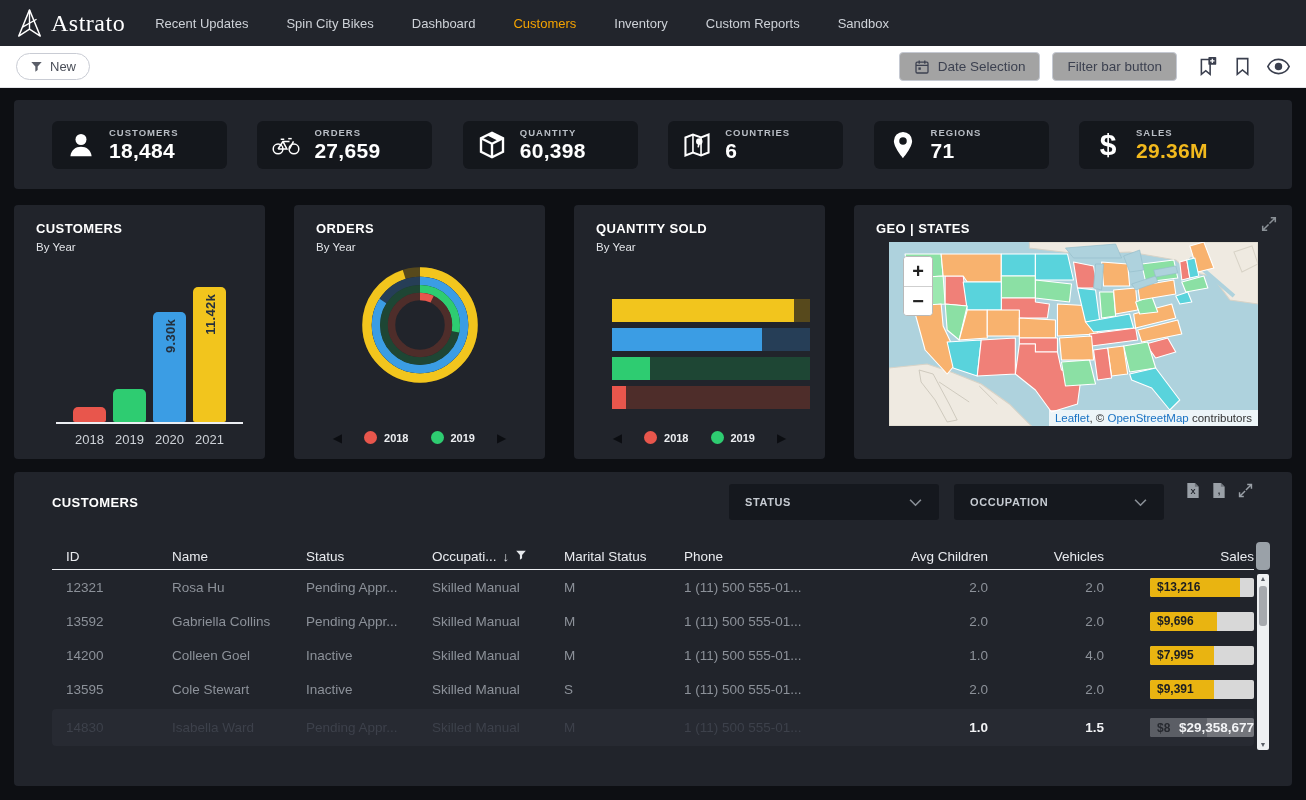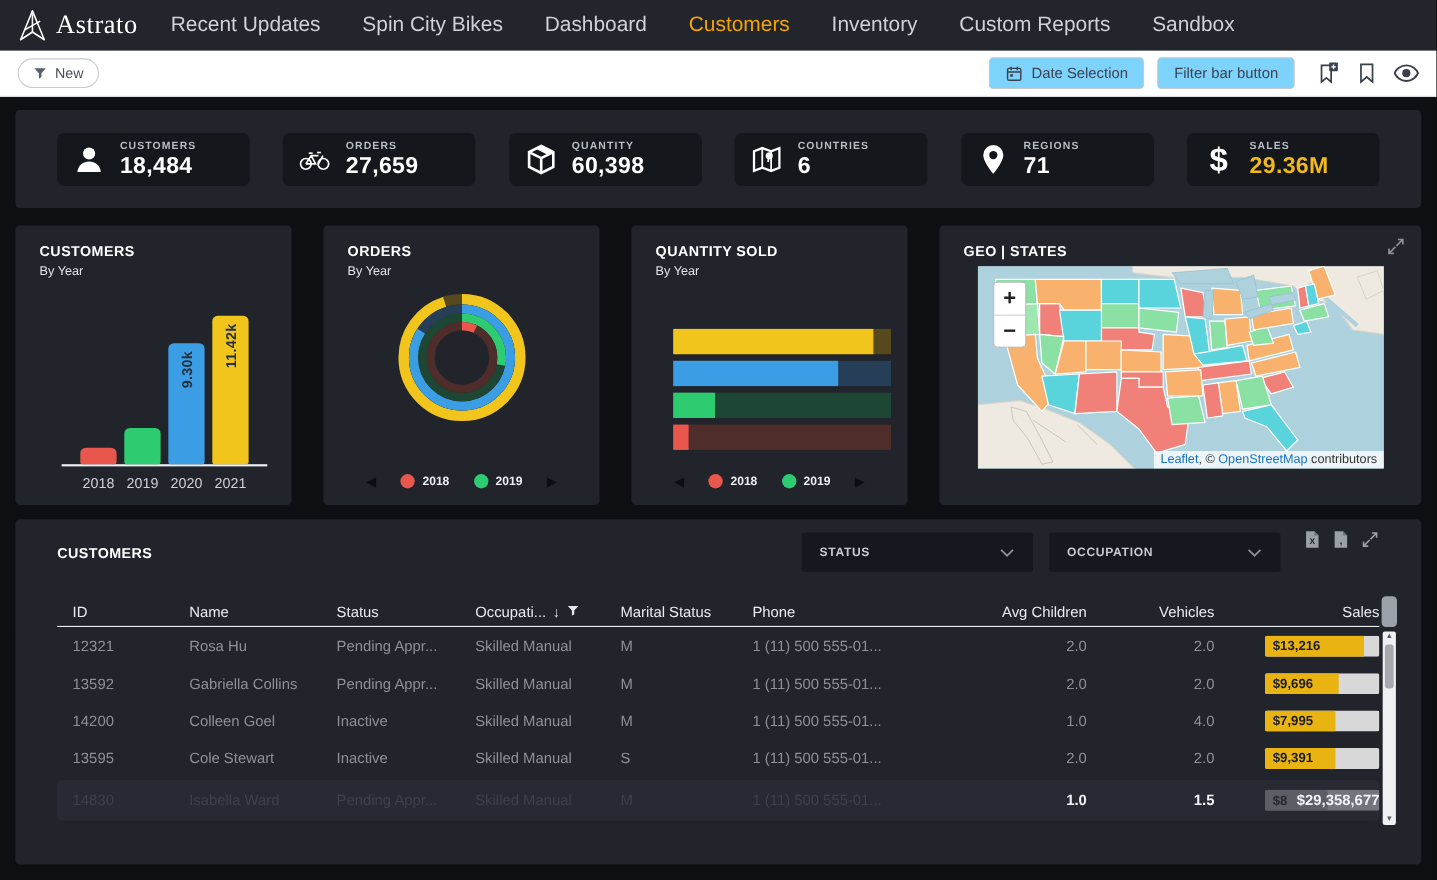--- a/index.html
+++ b/index.html
@@ -5,28 +5,28 @@
   * { margin:0; padding:0; box-sizing:border-box; }
   html,body { width:1306px; height:800px; }
   body { font-family:"Liberation Sans","DejaVu Sans",sans-serif; background:#0d0f13; overflow:hidden; }
   .app { position:relative; width:1306px; height:576px; background:#0d0f13; }
 
   
   .topnav { display:flex; align-items:center; height:46px; background:#22252c; padding:0 16px; }
   .brand { display:flex; align-items:center; gap:8px; margin-right:30px; }
   .brand-name { font-family:"Liberation Serif","DejaVu Serif",serif; font-size:24px; color:#fff; letter-spacing:.5px; }
   .nav-items { display:flex; align-items:center; gap:38px; }
-  .nav-item { font-size:19px; color:#ced2d8; cursor:pointer; white-space:nowrap; }
+  .nav-item { font-size:13px; color:#ced2d8; cursor:pointer; white-space:nowrap; }
   .nav-item.active { color:#f5a300; }
 
   
   .toolbar { display:flex; align-items:center; height:42px; background:#ffffff; padding:0 16px; border-bottom:1px solid #e3e4e8; }
   .pill-btn { display:flex; align-items:center; gap:7px; height:27px; padding:0 13px; border:1px solid #c9ccd4; border-radius:14px; background:#fff; color:#4a4e58; font-size:13px; cursor:pointer; }
   .toolbar-right { margin-left:auto; display:flex; align-items:center; gap:12px; }
-  .tb-btn { display:flex; align-items:center; gap:8px; height:29px; padding:0 14px; border:1px solid #c5c9d2; border-radius:4px; background:#7dd3fc; color:#3c4150; font-size:13.5px; cursor:pointer; white-space:nowrap; }
+  .tb-btn { display:flex; align-items:center; gap:8px; height:29px; padding:0 14px; border:1px solid #c5c9d2; border-radius:4px; background:#a3a3a3; color:#3c4150; font-size:13.5px; cursor:pointer; white-space:nowrap; }
   .tb-icons { display:flex; align-items:center; gap:15px; margin-left:8px; }
   .tb-icons svg { cursor:pointer; }
 
   
   .main { padding:12px 14px 0 14px; }
   .panel { background:#21242b; border-radius:4px; }
 
   
   .kpi-strip { height:89px; display:flex; align-items:center; justify-content:space-between; padding:0 38px; margin-bottom:16px; }
   .kpi-card { width:175px; height:48px; background:#14171c; border-radius:6px; display:flex; align-items:center; padding:0 14px; gap:13px; }

